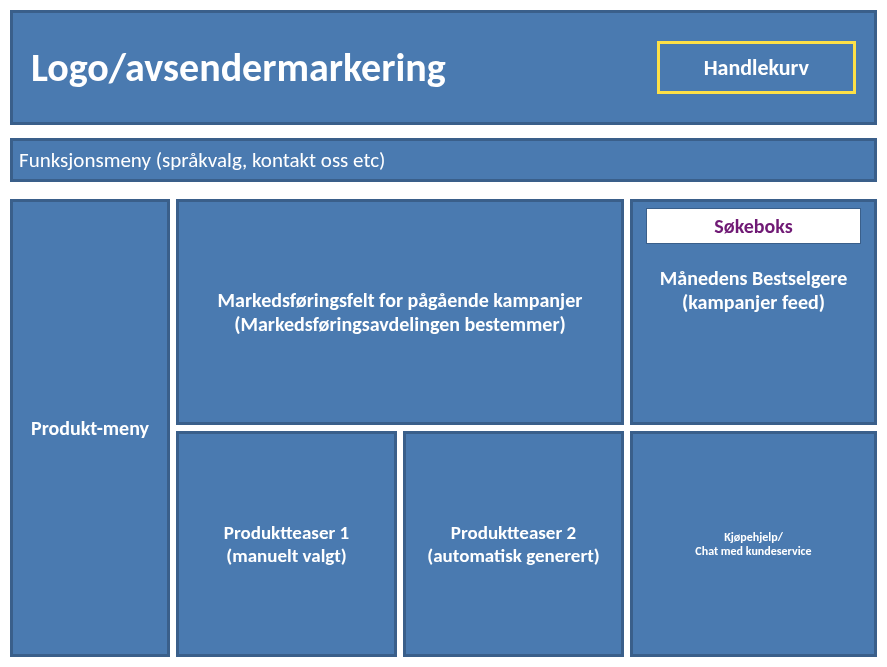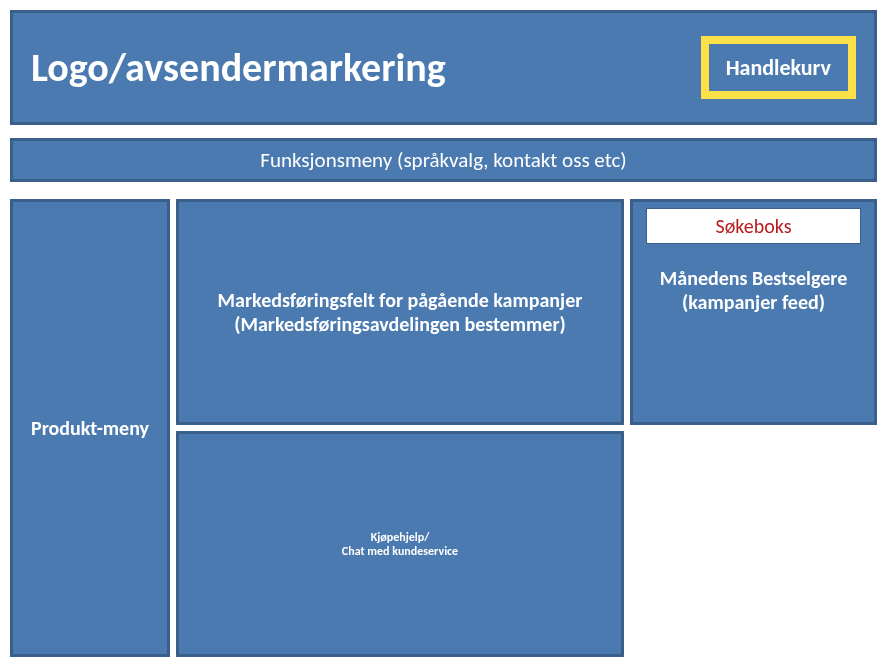--- a/index.html
+++ b/index.html
@@ -28,50 +28,50 @@
     font-weight: bold;
     padding: 6px;
   }
   .header-row {
     display: flex;
     height: 115px;
   }
   .header-row .block { width: 100%; justify-content: flex-start; padding-left: 18px; }
   .logo-text { font-size: 40px; font-weight: 600; }
   .cart-box {
-    border: 8px solid #fde047;
-    padding: 10px 17px;
+    border: 3px solid #fde047;
+    padding: 10px 44px;
     font-size: 22px;
     margin-left: auto;
     margin-right: 12px;
   }
   .func-row { height: 48px; }
-  .func-row .block { justify-content: center; padding-right: 6px; font-size: 21px; font-weight: 500; width:100%; }
+  .func-row .block { justify-content: flex-start; padding-right: 6px; font-size: 21px; font-weight: 500; width:100%; }
   .body-grid {
     flex: 1;
     display: grid;
     grid-template-columns: 160px 1fr 247px;
     grid-template-rows: 1fr 1fr;
     gap: 6px;
   }
   .product-menu { grid-row: 1 / span 2; font-size: 20px; }
   .marketing { font-size: 20px; }
   .right-top {
     flex-direction: column;
     justify-content: flex-start;
     gap: 10px;
     font-size: 20px;
   }
   .search-box {
     background: #fff;
-    color: #b91c1c;
+    color: #701a75;
     width: 94%;
     padding: 5px 0;
     font-size: 20px;
-    font-weight: 400;
+    font-weight: 700;
     text-align: center;
     border: 1px solid #3a5f8a;
   }
   .bestsellers { margin-top: 12px; }
   .teaser-wrap {
     display: grid;
     grid-template-columns: 1fr 1fr;
     gap: 6px;
   }
   .teaser { font-size: 19px; }
@@ -103,19 +103,27 @@
 
     <div class="block marketing">
       <span>Markedsføringsfelt for pågående kampanjer (Markedsføringsavdelingen bestemmer)</span>
     </div>
 
     <div class="block right-top">
       <div class="search-box">Søkeboks</div>
       <div class="bestsellers">Månedens Bestselgere (kampanjer feed)</div>
     </div>
 
+    <div class="teaser-wrap">
+      <div class="block teaser">
+        <span>Produktteaser 1<br>(manuelt valgt)</span>
+      </div>
+      <div class="block teaser">
+        <span>Produktteaser 2<br>(automatisk generert)</span>
+      </div>
+    </div>
 
     <div class="block chat">
       <span>Kjøpehjelp/<br>Chat med kundeservice</span>
     </div>
 
   </div>
 </div>
 
 </body></html>

